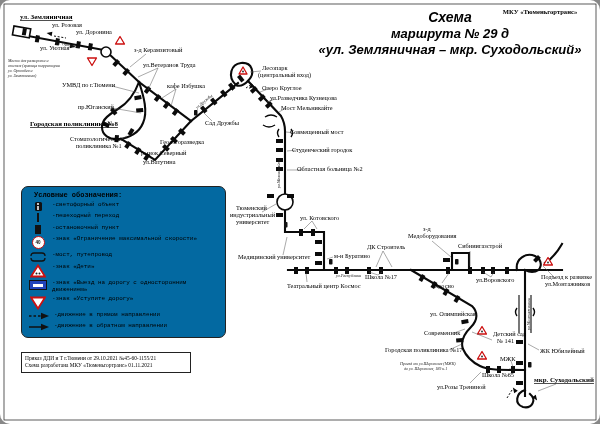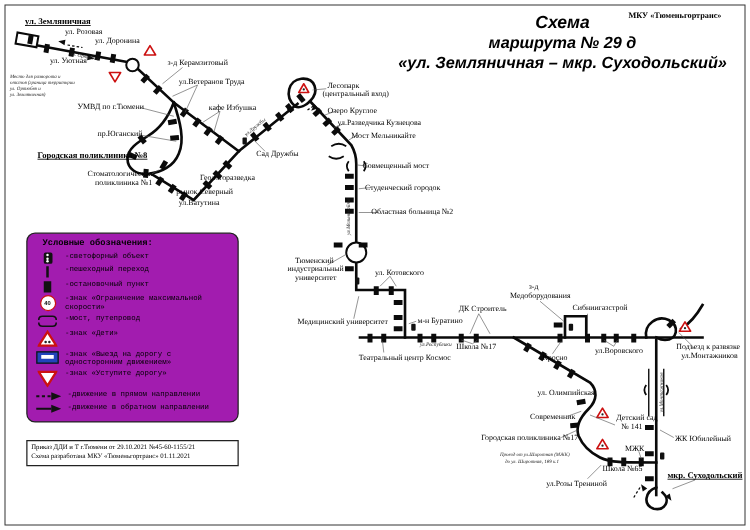--- a/index.html
+++ b/index.html
@@ -1,17 +1,17 @@
 <!DOCTYPE html>
 <html><head>
 <meta charset="utf-8">
 <style>
   html,body{margin:0;padding:0;background:#888;}
   #page{position:relative;width:600px;height:424px;background:#fff;overflow:hidden;
-        font-family:"Liberation Serif",serif;}
+        font-family:"Liberation Serif",serif;border-radius:10px;}
   svg text{fill:#000;}
   .lbl{font:6.3px "Liberation Serif",serif;}
   .bg{font-size:6.9px;font-weight:bold;text-decoration:underline;}
   .tiny{font:italic 4.3px "Liberation Serif",serif;fill:#222;}
   .note{font:italic 4px "Liberation Serif",serif;fill:#222;}
   .title{font:italic 700 14px "Liberation Sans",sans-serif;}
   .t2{font-size:13px;}
   .org{font:700 6.6px "Liberation Serif",serif;}
   .road{stroke:#0a0a0a;stroke-width:2.1;fill:none;stroke-linecap:square;}
   .thin{stroke:#0a0a0a;stroke-width:1.1;fill:none;}
@@ -19,22 +19,22 @@
   .s{fill:#0b0b0b;}
   .leader{stroke:#555;stroke-width:0.5;fill:none;}
   .tri{fill:#fff;stroke:#cc1111;stroke-width:1.3;stroke-linejoin:round;}
   .dotk{fill:#222;}
   .bridge{stroke:#0a0a0a;stroke-width:1.4;fill:none;}
   .dash{stroke:#0a0a0a;stroke-width:1;stroke-dasharray:2 1.7;fill:none;}
   .arrow{fill:#0a0a0a;}
   .tl{fill:#111;}
   .frame{fill:none;stroke:#333;stroke-width:0.8;}
   
-  #legend{position:absolute;left:21px;top:186px;width:170px;height:152px;box-sizing:border-box;
-          border:1.3px solid #222;border-radius:7px;padding:4px 5px 2px 6px;background:#a21caf;
+  #legend{position:absolute;left:21px;top:186px;width:205px;height:152px;box-sizing:border-box;
+          border:1.3px solid #222;border-radius:7px;padding:4px 5px 2px 6px;background:#0369a1;
           font-family:"Liberation Mono",monospace;}
   #legend h4{margin:0 0 3px 6px;font-size:7px;font-weight:bold;color:#000;}
   .leg-item{display:flex;align-items:flex-start;margin:2.4px 0;gap:4px;color:#000;}
   .leg-item .txt{font-size:5.9px;line-height:1.12;}
   .leg-ic{flex:0 0 20px;display:flex;justify-content:center;align-items:center;min-height:7px;}
   .ic-tl{width:7px;height:9px;background:#111;border-radius:1.5px;display:flex;flex-direction:column;
          align-items:center;justify-content:space-evenly;}
   .ic-tl i{width:2px;height:2px;border-radius:50%;background:#fff;display:block;}
   .ic-cw{width:2.5px;height:9px;background:#111;}
   .ic-st{width:6px;height:9px;background:#111;}

